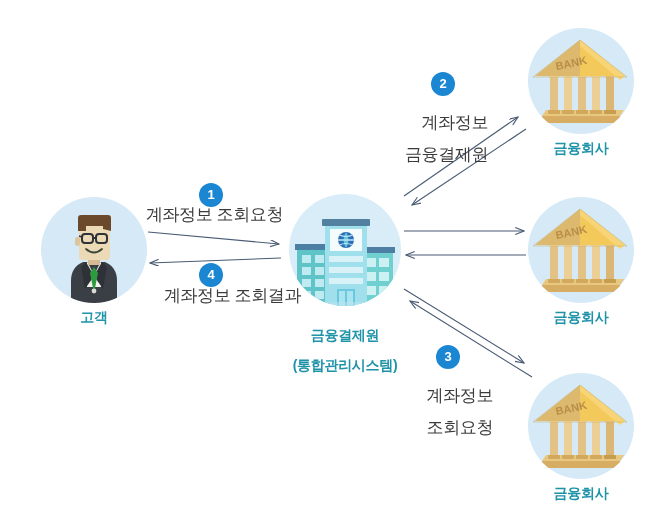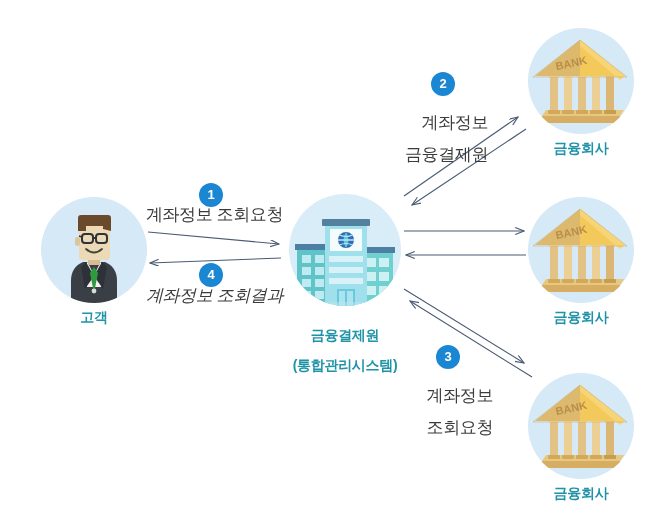--- a/index.html
+++ b/index.html
@@ -307,21 +307,21 @@
         <text x="44" y="39" font-family="'Liberation Sans',sans-serif" font-size="11" font-weight="bold" fill="#b98f48" text-anchor="middle" transform="rotate(-12 44 39)">BANK</text>
       </svg>
     </div>
     <div class="node-label">금융회사</div>
   </div>
 
   <div class="step-badge" style="left:199px; top:183px;">1</div>
   <div class="step-label" style="left:139px; top:207px; width:144px;">계좌정보 조회요청</div>
 
   <div class="step-badge" style="left:199px; top:263px;">4</div>
-  <div class="step-label" style="left:139px; top:288px; width:144px;font-style:italic;">계좌정보 조회결과</div>
+  <div class="step-label" style="left:157px; top:288px; width:144px;">계좌정보 조회결과</div>
 
   <div class="step-badge" style="left:431px; top:72px;">2</div>
   <div class="step-label" style="left:398px; top:99px; width:90px;">
     <span>계좌정보</span><br>
     <span>금융결제원</span>
   </div>
 
   <div class="step-badge" style="left:436px; top:345px;">3</div>
   <div class="step-label" style="left:403px; top:372px; width:90px;">
     <span>계좌정보</span><br>

